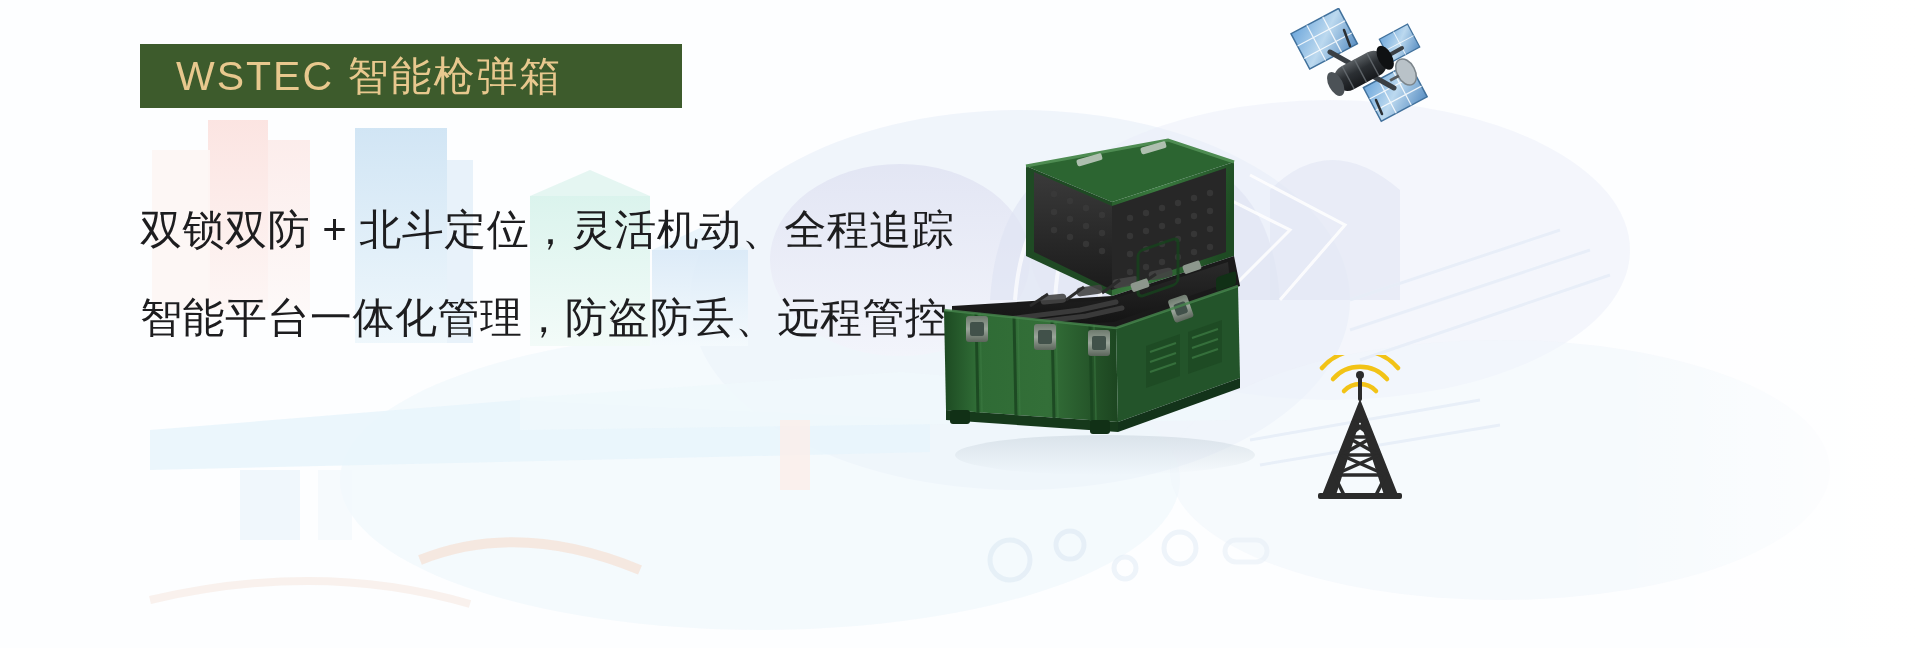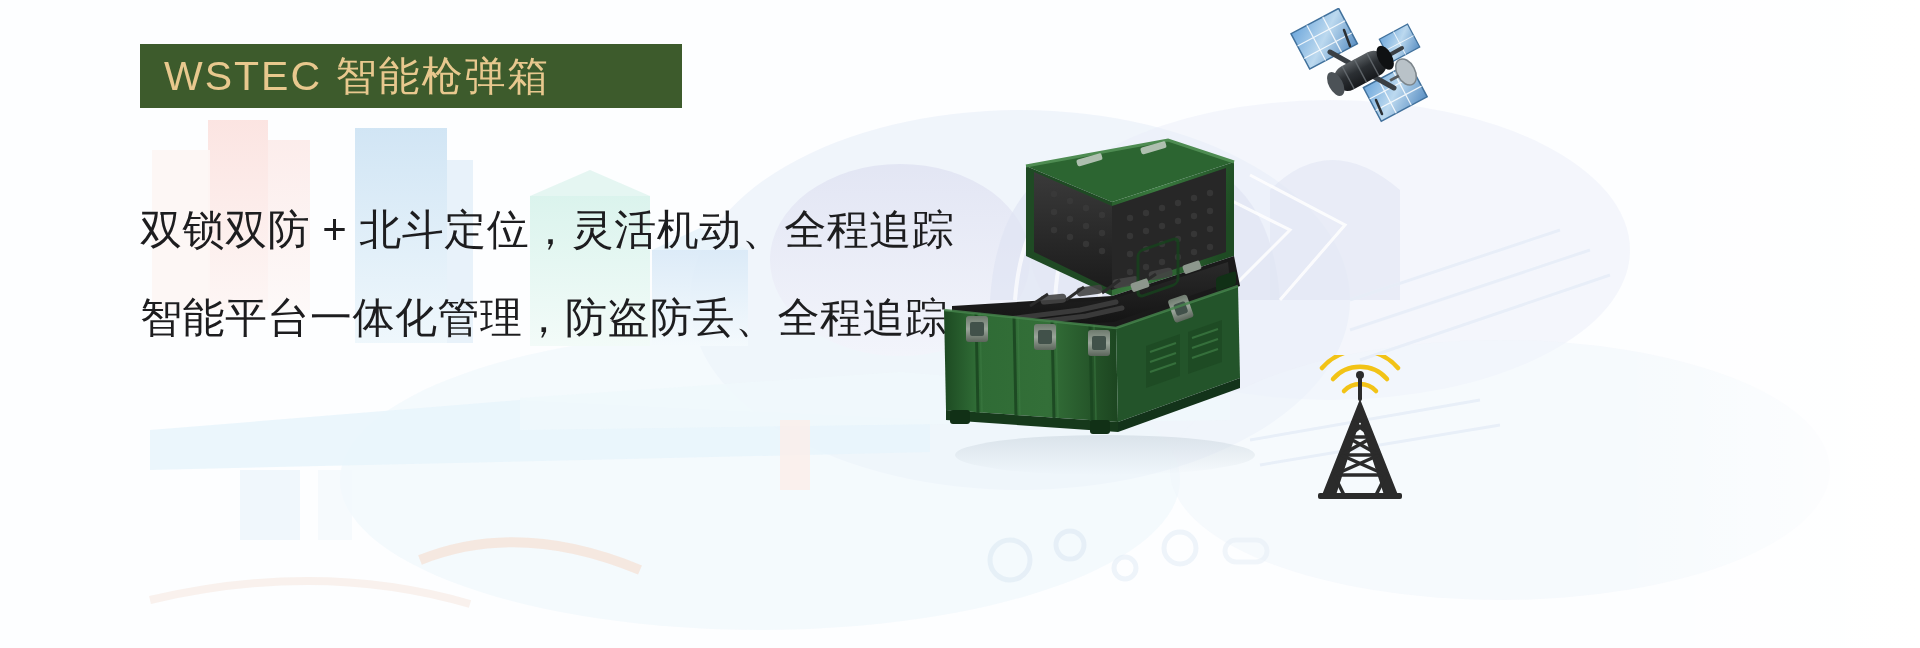--- a/index.html
+++ b/index.html
@@ -18,21 +18,21 @@
   .bg-svg{position:absolute;left:0;top:0;width:1920px;height:648px;}
 
   
   .title-bar{
     position:absolute;left:140px;top:44px;
     width:542px;height:64px;
     background:#3d5b2c;
     display:flex;align-items:center;
   }
   .title-text{
-    margin-left:24px;
+    margin-left:36px;
     color:#e8c88e;
     font-size:41px;
     letter-spacing:2px;
     line-height:1;
     white-space:nowrap;
     font-weight:400;
   }
 
   
   .features{
@@ -158,21 +158,21 @@
       <rect x="1620" y="0" width="300" height="648" fill="url(#fadeR)"></rect>
     </svg>
   </div>
 
   <div class="title-bar">
     <div class="title-text">WSTEC 智能枪弹箱</div>
   </div>
 
   <div class="features">
     <div class="feature-line">双锁双防 + 北斗定位，灵活机动、全程追踪</div>
-    <div class="feature-line">智能平台一体化管理，防盗防丢、全程追踪</div>
+    <div class="feature-line">智能平台一体化管理，防盗防丢、远程管控</div>
   </div>
 
   <div class="case-wrap">
     <svg class="case-svg" viewBox="0 0 340 370" xmlns="http://www.w3.org/2000/svg" aria-hidden="true">
       <defs>
         <linearGradient id="bodyG" x1="0" y1="0" x2="1" y2="0">
           <stop offset="0%" stop-color="#1d4a22"></stop>
           <stop offset="18%" stop-color="#2f6b35"></stop>
           <stop offset="60%" stop-color="#336f38"></stop>
           <stop offset="100%" stop-color="#1c4520"></stop>

